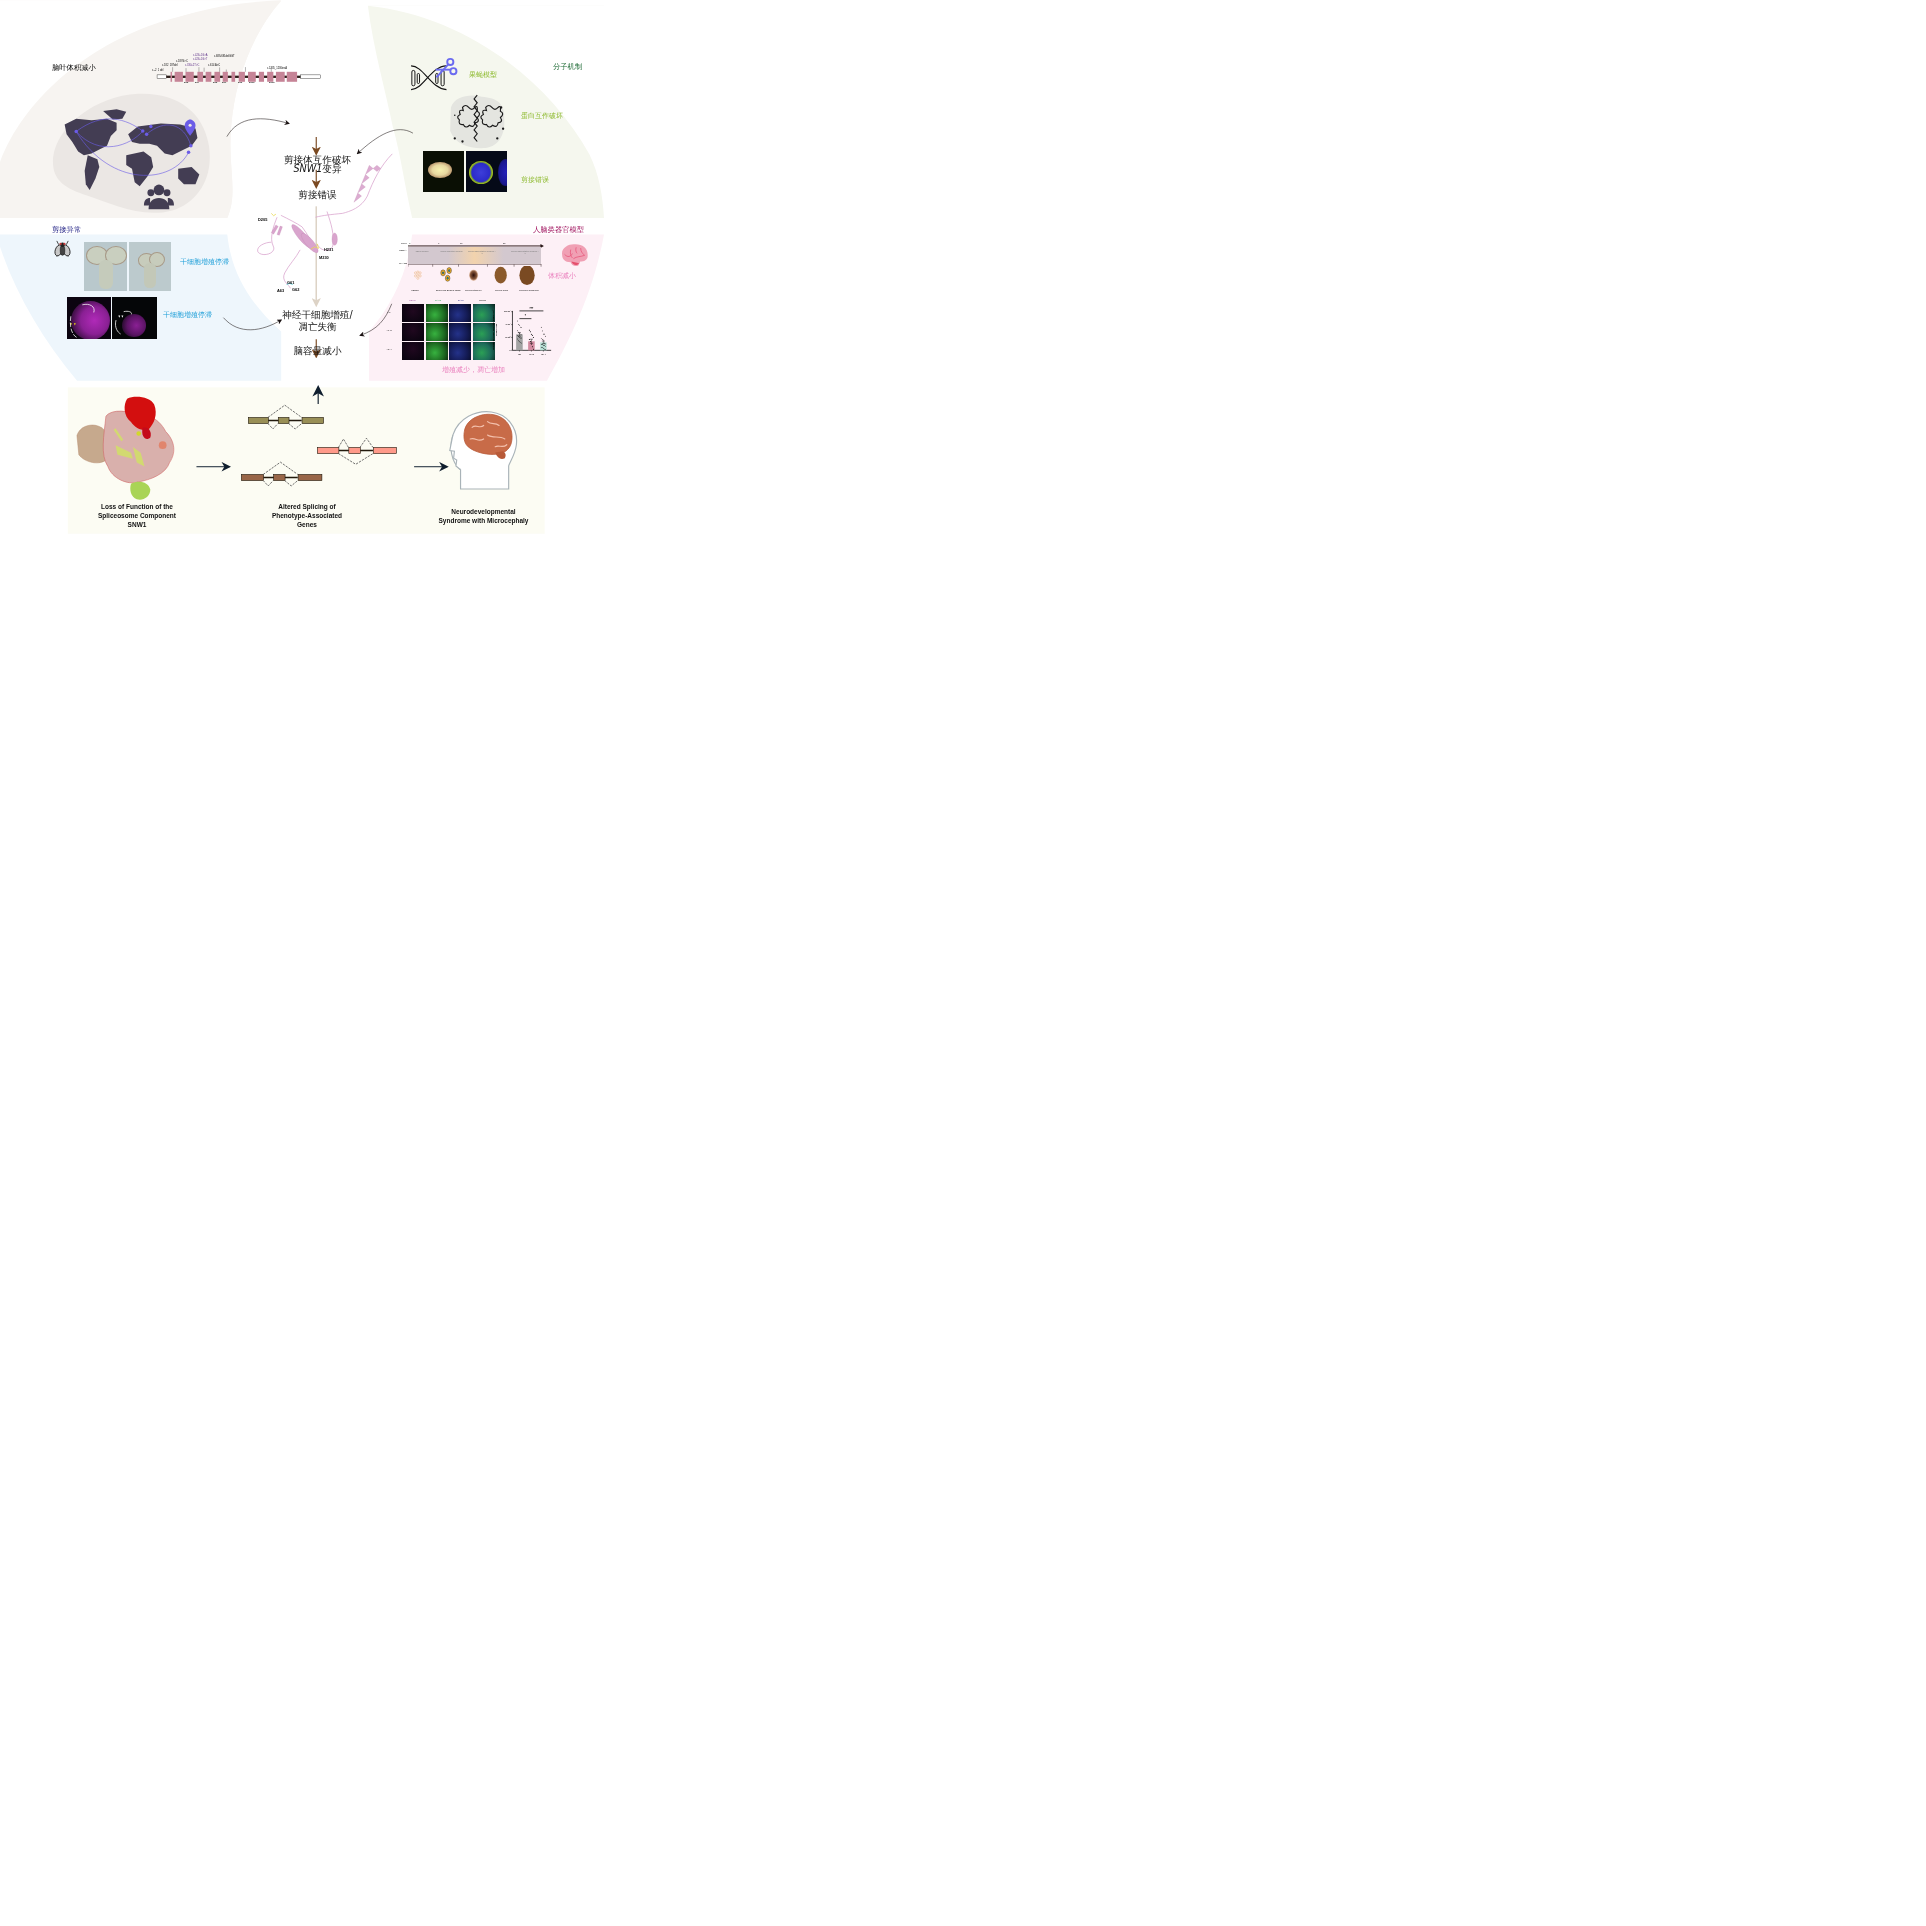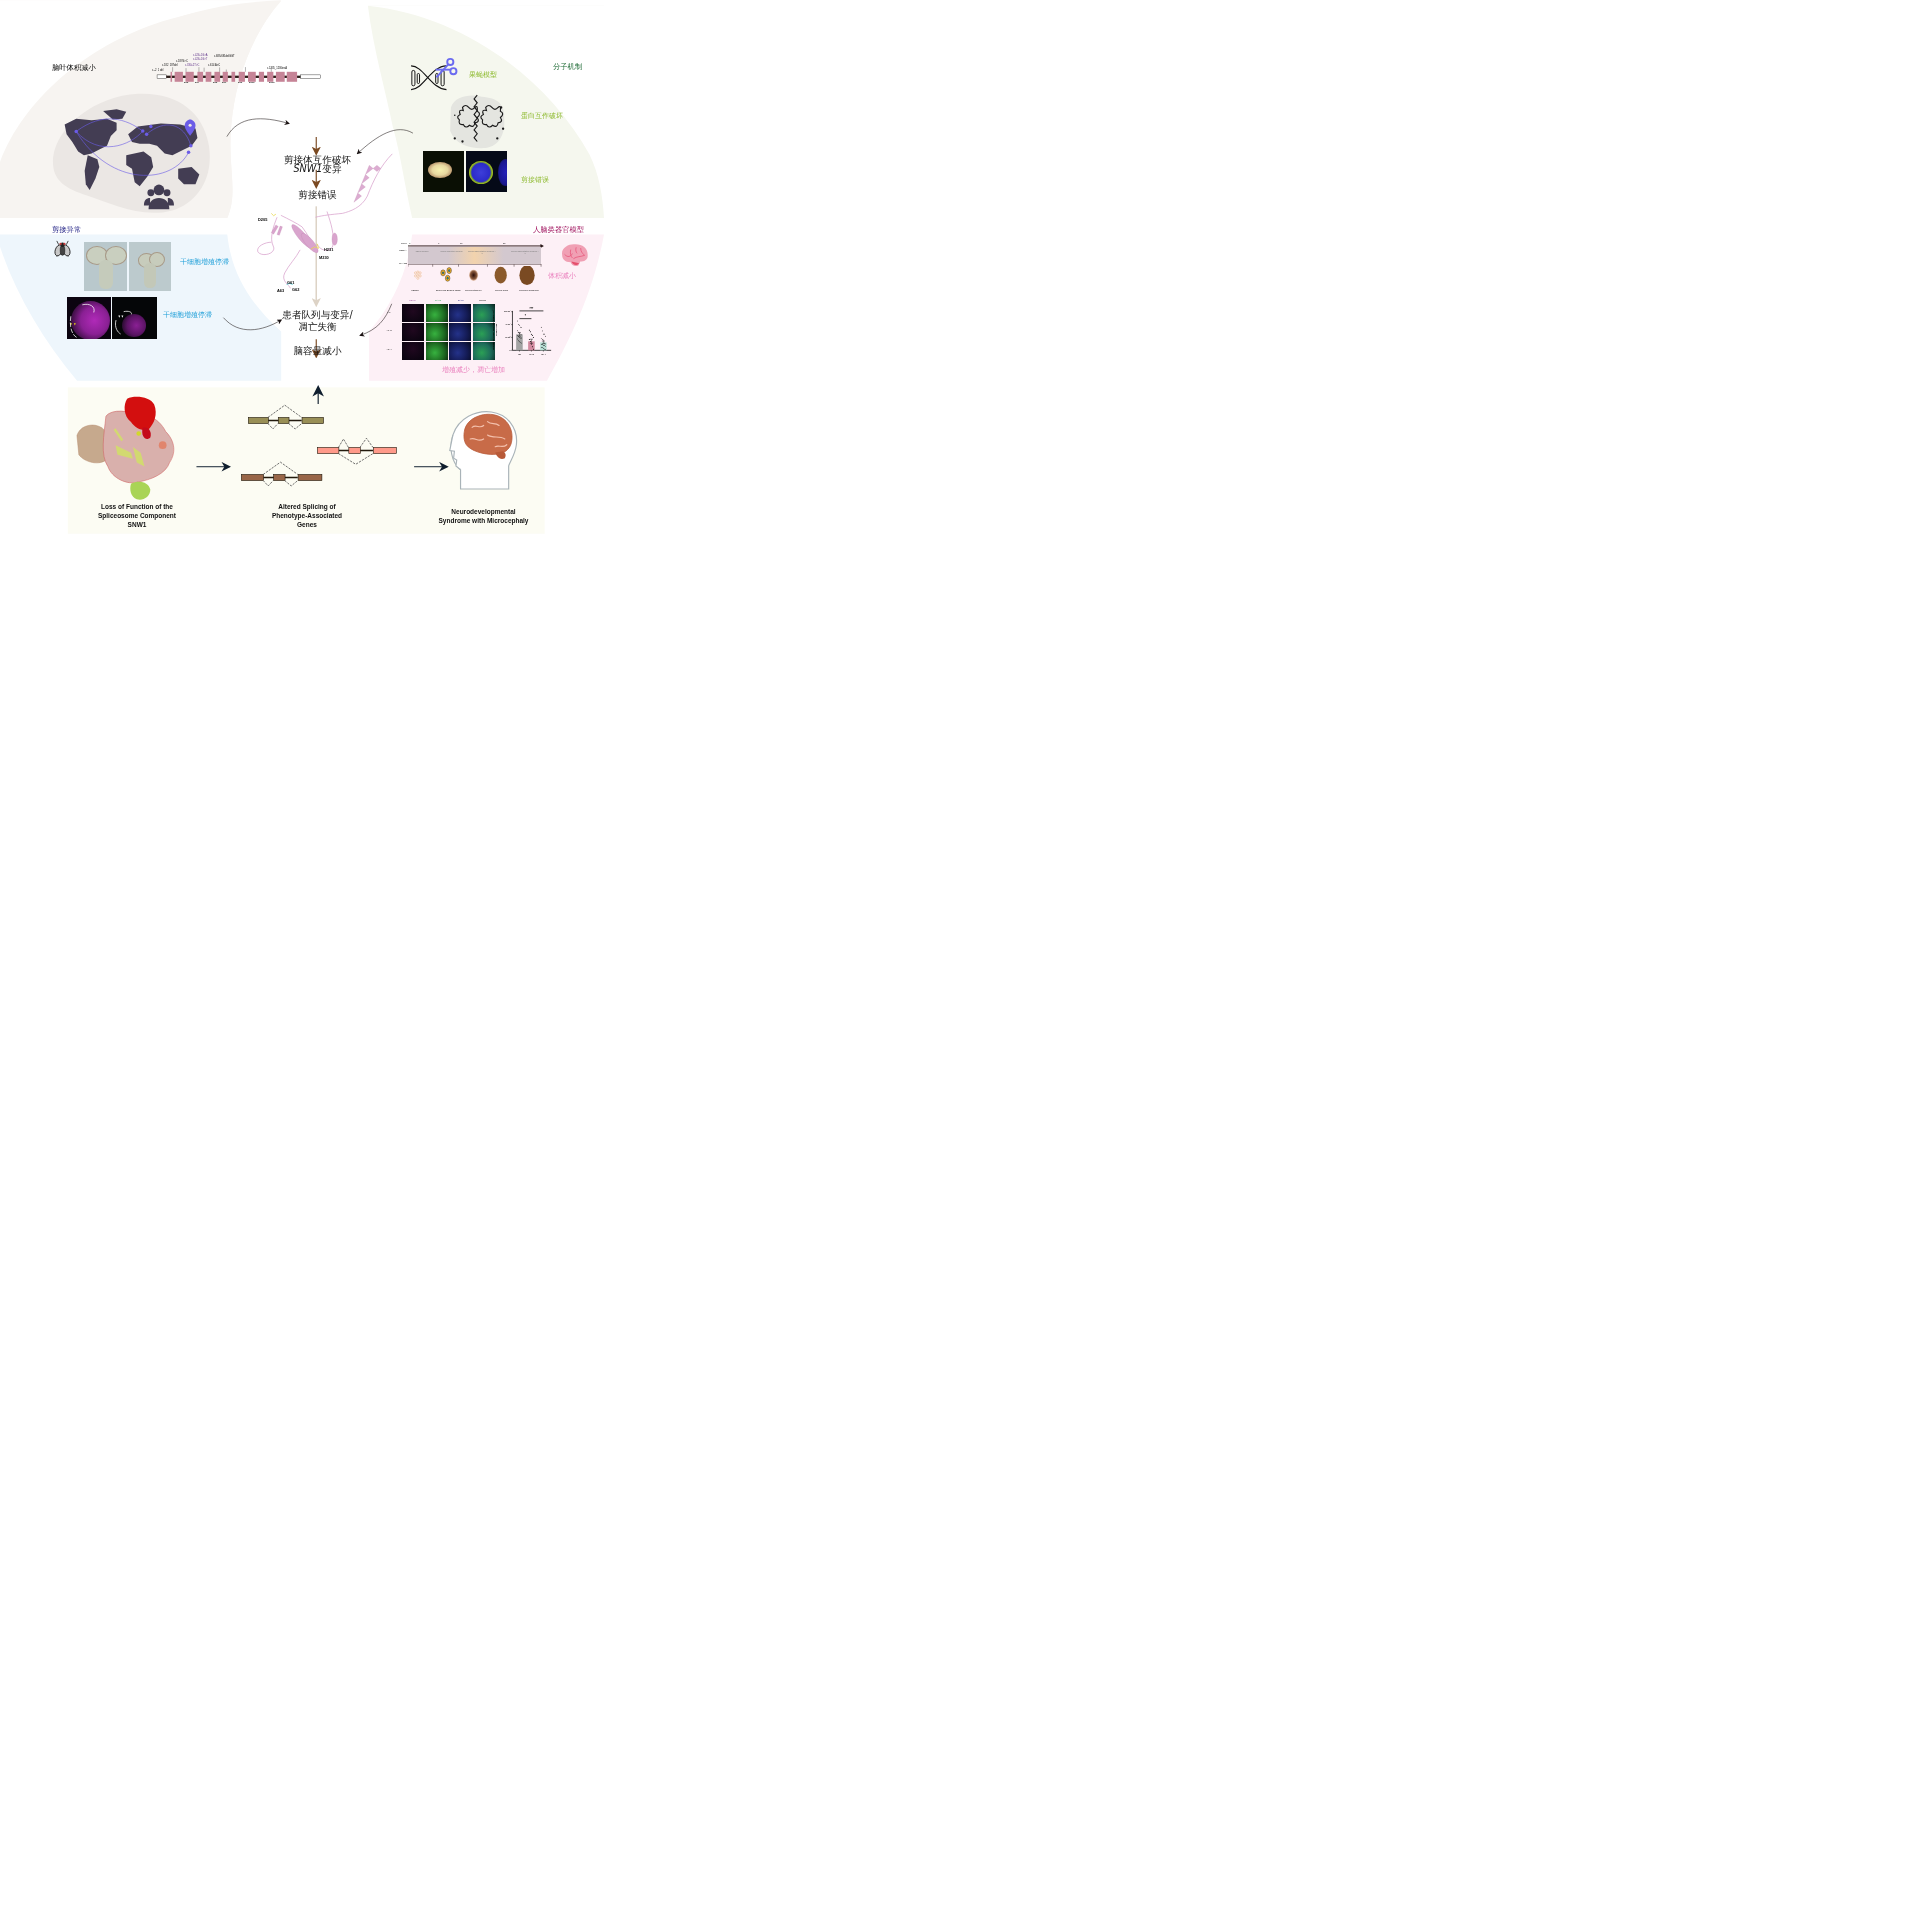--- a/index.html
+++ b/index.html
@@ -195,21 +195,21 @@
     <line x1="821" y1="880" x2="821" y2="918" stroke="#7b4a22" stroke-width="3" marker-end="url(#ahBrown)"></line>
     <line x1="826" y1="1048" x2="826" y2="1005" stroke="#0f1e2e" stroke-width="3" marker-end="url(#ahNavy)"></line>
     <line x1="510" y1="1211" x2="595" y2="1211" stroke="#0f1e2e" stroke-width="2.5" marker-end="url(#ahNavy)"></line>
     <line x1="1075" y1="1211" x2="1160" y2="1211" stroke="#0f1e2e" stroke-width="2.5" marker-end="url(#ahNavy)"></line>
   </svg>
 
   <div class="abs flow" style="left:248px;top:120px;margin-top:43px;"><i>SNW1</i><span>变异</span></div>
   <div class="abs flow" style="left:248px;top:154px;">剪接体互作破坏</div>
   <div class="abs flow" style="left:248px;top:189px;">剪接错误</div>
   <div class="abs flow" style="left:248px;top:309px;">
-    <div>患者队列与变异/</div>
+    <div>神经干细胞增殖/</div>
     <div>凋亡失衡</div>
   </div>
   <div class="abs flow" style="left:248px;top:345px;">脑容量减小</div>
 
   <svg class="abs" style="left:254px;top:150px;" width="146" height="146" viewBox="0 0 380 380">
     <g fill="none" stroke="#d9a4cd" stroke-width="2">
       <path d="M360,10 C330,40 310,80 295,120 C280,150 250,160 230,165 C200,168 180,170 160,175"></path>
       <path d="M60,175 C50,200 40,230 50,250 C60,270 20,280 10,265 C5,250 30,240 45,240"></path>
       <path d="M70,170 C90,180 110,190 125,200 C140,220 150,240 160,255"></path>
       <path d="M120,260 C110,280 90,300 80,320 C70,340 90,350 95,360"></path>

